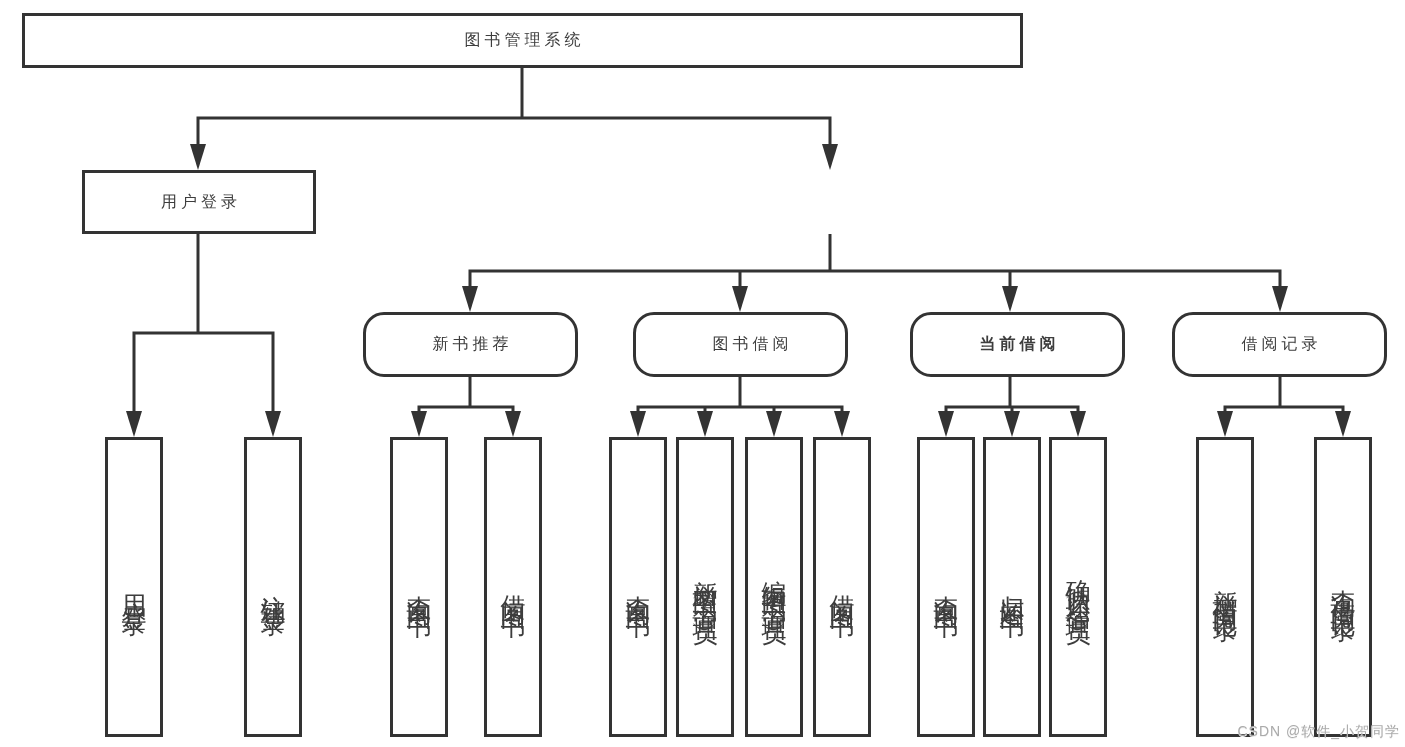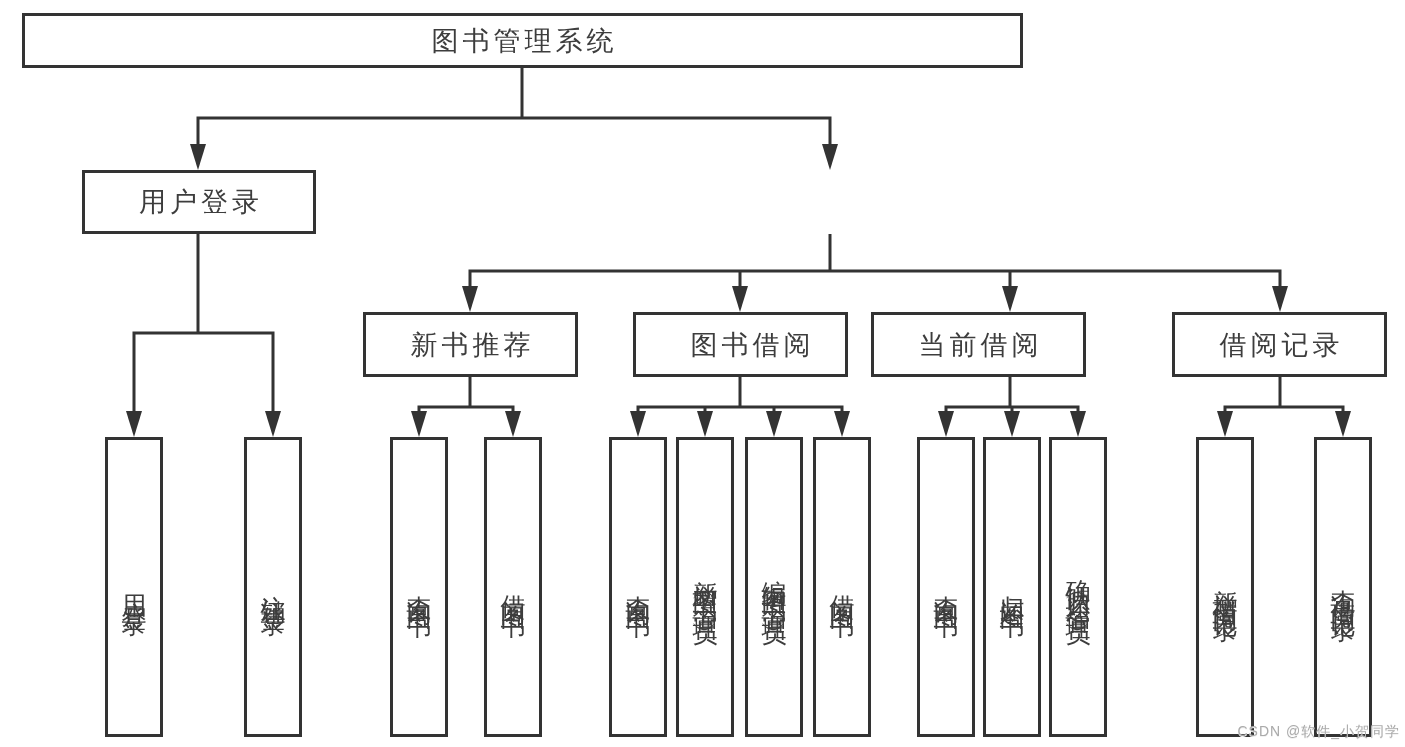--- a/index.html
+++ b/index.html
@@ -22,27 +22,27 @@
     box-sizing: border-box;
     background: #ffffff;
     border: 3px solid #333333;
     color: #3d3d3d;
     display: flex;
     align-items: center;
     justify-content: center;
     white-space: nowrap;
   }
   .hbox {
-    font-size: 27px;
+    font-size: 16px;
     letter-spacing: 4px;
     text-indent: 4px; 
   }
   .root-box  { left: 22px;  top: 13px;  width: 1001px; height: 55px; }
   .l2-box    { top: 170px; width: 234px; height: 64px; }
-  .l3-box    { top: 312px; width: 215px; height: 65px; }
+  .l3-box    { top: 312px; width: 215px; height: 65px; border-radius: 21px; }
   .vbox {
     top: 437px;
     width: 58px;
     height: 300px;
     writing-mode: vertical-rl;
     text-orientation: mixed;
     font-size: 25px;
     letter-spacing: 6px;
     line-height: 1;
   }
@@ -112,21 +112,21 @@
       <polygon points="1343,437 1335,411 1351,411"></polygon>
     </g>
   </svg>
 
   <div class="node hbox root-box">图书管理系统</div>
 
   <div class="node hbox l2-box" style="left:82px;">用户登录</div>
 
   <div class="node hbox l3-box" style="left:363px;">新书推荐</div>
   <div class="node hbox l3-box" style="left:633px;padding-left:20px;">图书借阅</div>
-  <div class="node hbox l3-box" style="left:871px;">当前借阅</div>
+  <div class="node hbox l3-box" style="left:910px;font-weight:bold;">当前借阅</div>
   <div class="node hbox l3-box" style="left:1172px;">借阅记录</div>
 
   <div class="node vbox" style="left:105px;">用户登录</div>
   <div class="node vbox" style="left:244px;">注销登录</div>
 
   <div class="node vbox" style="left:390px;">查询图书</div>
   <div class="node vbox" style="left:484px;">借阅图书</div>
 
   <div class="node vbox" style="left:609px;">查询图书</div>
   <div class="node vbox" style="left:676px;">新增图书（管理员）</div>

